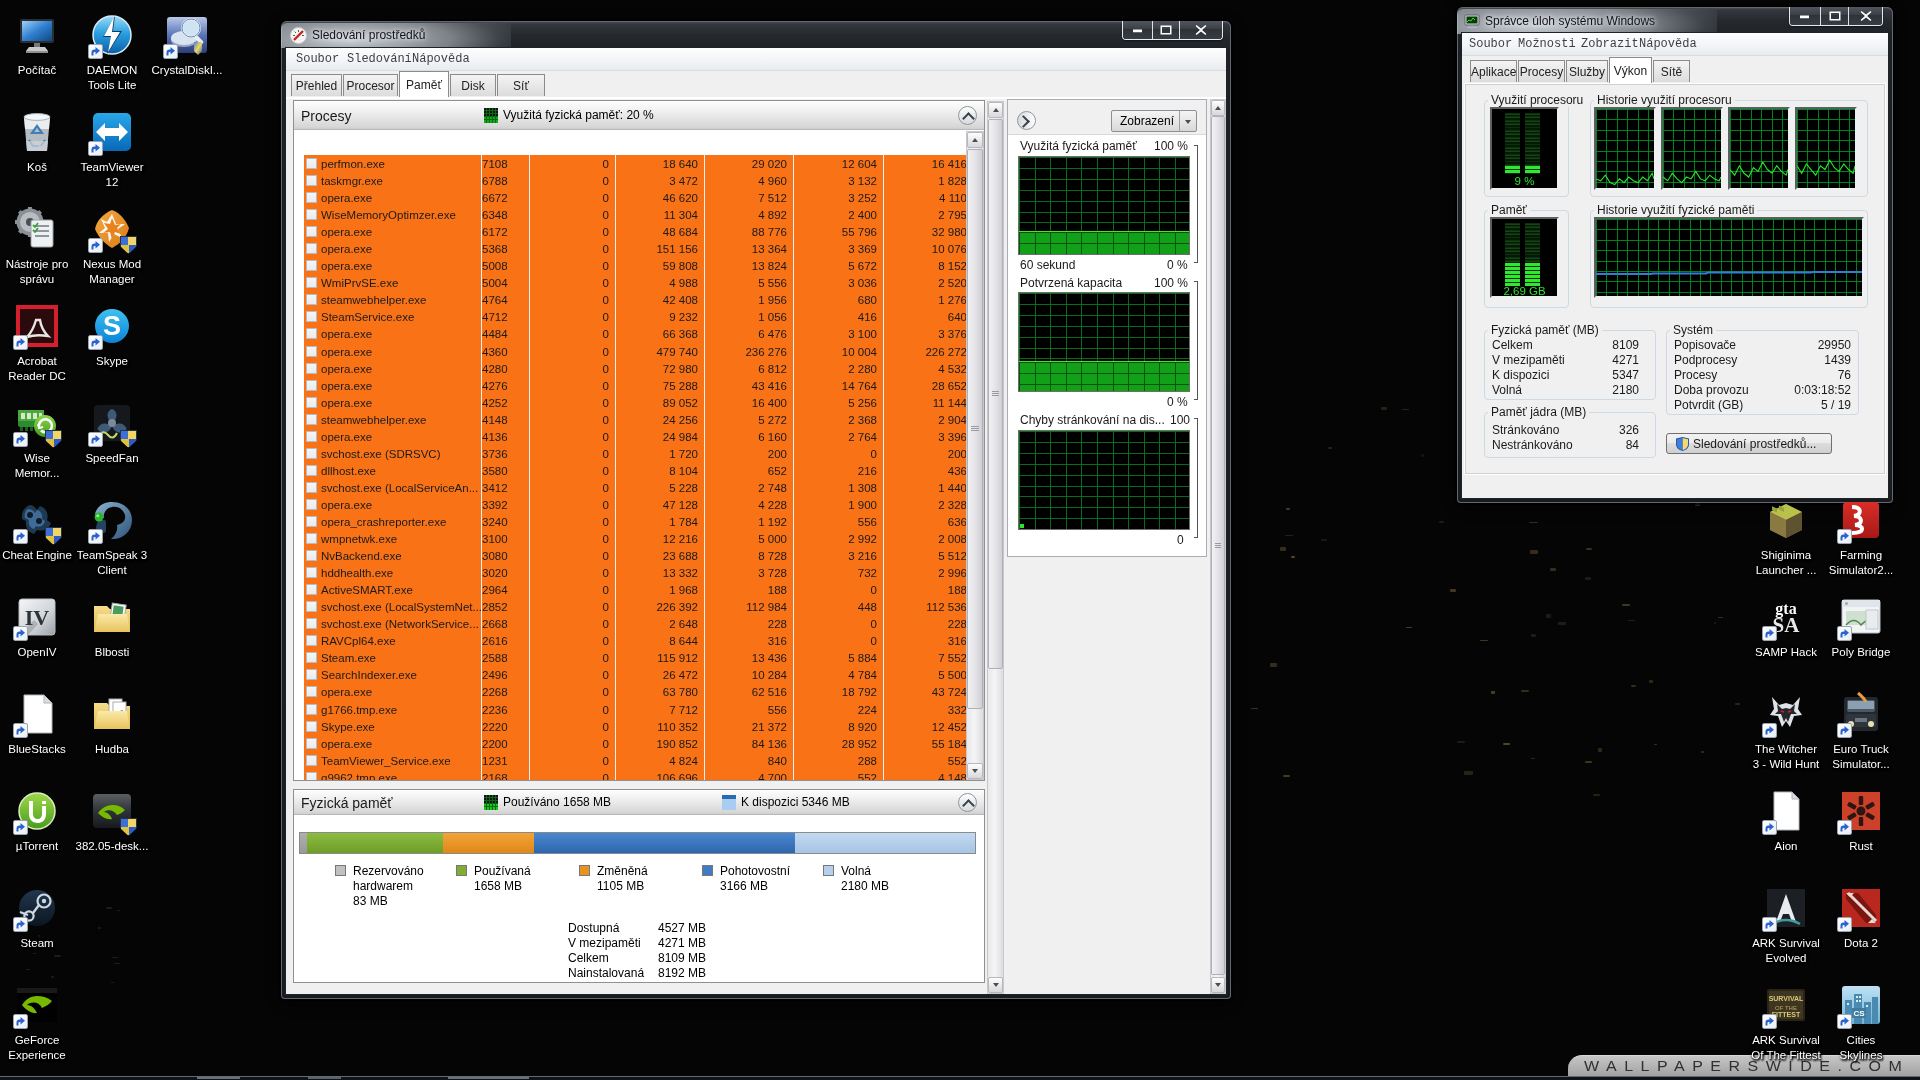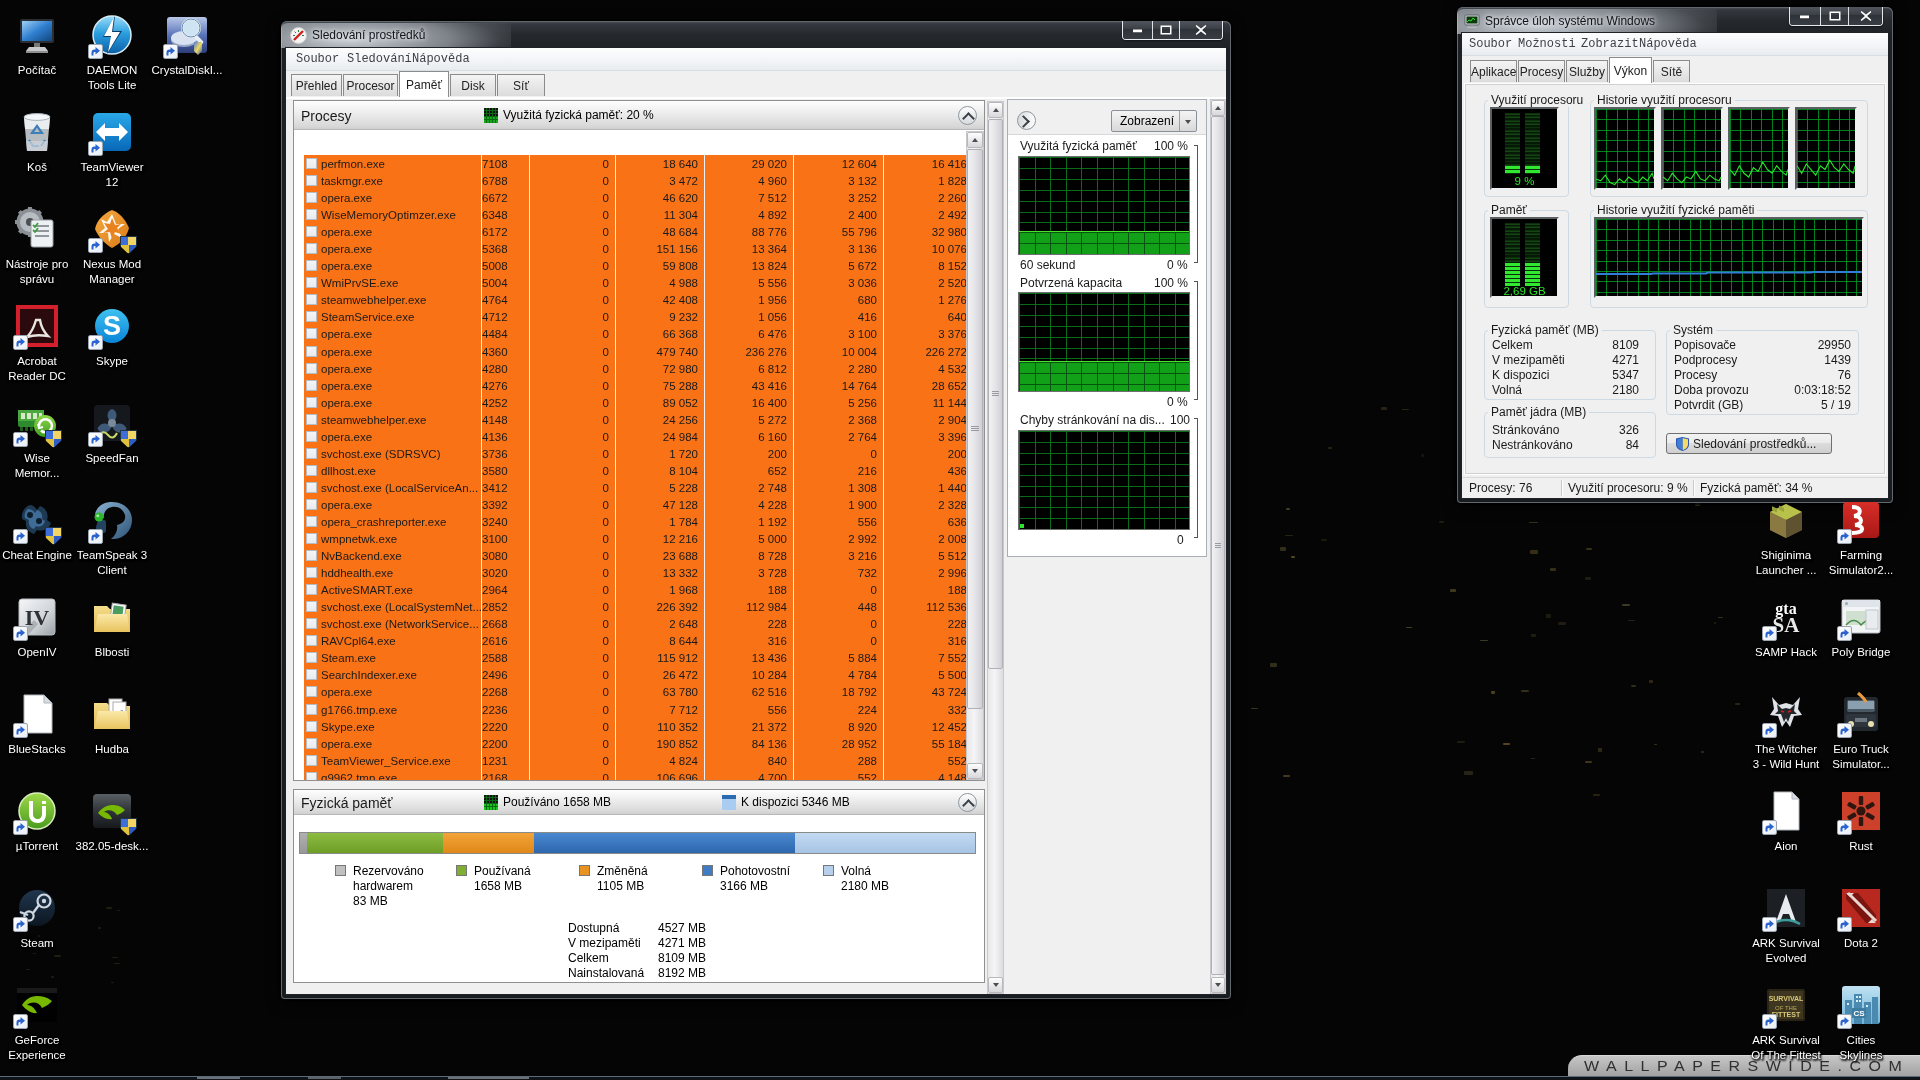--- a/index.html
+++ b/index.html
@@ -865,50 +865,50 @@
             <span class="num" style="left:582px;top:3px;width:81px">1 828</span>
           </div>
 <div class="row">
             <span class="cbx" style="left:2px"></span>
             <span class="abs" style="left:17px;top:3px">opera.exe</span>
             <span class="abs" style="left:178px;top:3px">6672</span>
             <span class="num" style="left:235px;top:3px;width:70px">0</span>
             <span class="num" style="left:320px;top:3px;width:74px">46 620</span>
             <span class="num" style="left:409px;top:3px;width:74px">7 512</span>
             <span class="num" style="left:495px;top:3px;width:78px">3 252</span>
-            <span class="num" style="left:582px;top:3px;width:81px">2 260</span>
+            <span class="num" style="left:582px;top:3px;width:81px">4 110</span>
           </div>
 <div class="row">
             <span class="cbx" style="left:2px"></span>
             <span class="abs" style="left:17px;top:3px">WiseMemoryOptimzer.exe</span>
             <span class="abs" style="left:178px;top:3px">6348</span>
             <span class="num" style="left:235px;top:3px;width:70px">0</span>
             <span class="num" style="left:320px;top:3px;width:74px">11 304</span>
             <span class="num" style="left:409px;top:3px;width:74px">4 892</span>
             <span class="num" style="left:495px;top:3px;width:78px">2 400</span>
-            <span class="num" style="left:582px;top:3px;width:81px">2 492</span>
+            <span class="num" style="left:582px;top:3px;width:81px">2 795</span>
           </div>
 <div class="row">
             <span class="cbx" style="left:2px"></span>
             <span class="abs" style="left:17px;top:3px">opera.exe</span>
             <span class="abs" style="left:178px;top:3px">6172</span>
             <span class="num" style="left:235px;top:3px;width:70px">0</span>
             <span class="num" style="left:320px;top:3px;width:74px">48 684</span>
             <span class="num" style="left:409px;top:3px;width:74px">88 776</span>
             <span class="num" style="left:495px;top:3px;width:78px">55 796</span>
             <span class="num" style="left:582px;top:3px;width:81px">32 980</span>
           </div>
 <div class="row">
             <span class="cbx" style="left:2px"></span>
             <span class="abs" style="left:17px;top:3px">opera.exe</span>
             <span class="abs" style="left:178px;top:3px">5368</span>
             <span class="num" style="left:235px;top:3px;width:70px">0</span>
             <span class="num" style="left:320px;top:3px;width:74px">151 156</span>
             <span class="num" style="left:409px;top:3px;width:74px">13 364</span>
-            <span class="num" style="left:495px;top:3px;width:78px">3 136</span>
+            <span class="num" style="left:495px;top:3px;width:78px">3 369</span>
             <span class="num" style="left:582px;top:3px;width:81px">10 076</span>
           </div>
 <div class="row">
             <span class="cbx" style="left:2px"></span>
             <span class="abs" style="left:17px;top:3px">opera.exe</span>
             <span class="abs" style="left:178px;top:3px">5008</span>
             <span class="num" style="left:235px;top:3px;width:70px">0</span>
             <span class="num" style="left:320px;top:3px;width:74px">59 808</span>
             <span class="num" style="left:409px;top:3px;width:74px">13 824</span>
             <span class="num" style="left:495px;top:3px;width:78px">5 672</span>
@@ -1469,27 +1469,20 @@
 <div class="kv" style="left:30px;top:390px;width:147px">Stránkováno<b>326</b></div>
 <div class="kv" style="left:30px;top:405px;width:147px">Nestránkováno<b>84</b></div>
 <div class="btn7" style="left:204px;top:400px;width:166px;height:21px">
       <svg class="abs" style="left:9px;top:3px" width="13" height="14" viewBox="0 0 13 14">
           <path d="M6.5 0 L13 1.5 L13 7 C13 11 10 13 6.5 14 C3 13 0 11 0 7 L0 1.5 Z" fill="#2456b0"></path>
           <path d="M6.5 1 L12 2.3 L12 7 C12 10.4 9.6 12.2 6.5 13 Z" fill="#f5d96b"></path>
           <path d="M1 2.3 L6.5 1 L6.5 13 C3.4 12.2 1 10.4 1 7 Z" fill="#3f7fd8"></path>
         </svg>
       <span class="abs" style="left:26px;top:3px">Sledování prostředků...</span>
       </div>
-<div class="statbar">
-        <div class="statsep" style="left:99px"></div>
-        <div class="statsep" style="left:231px"></div>
-      <span class="c" style="left:7px">Procesy: 76</span>
-        <span class="c" style="left:106px">Využití procesoru: 9 %</span>
-        <span class="c" style="left:238px">Fyzická paměť: 34 %</span>
-      </div>
 </div>
   </div>
 <div class="abs" style="left:1568px;top:1055px;width:352px;height:21px;border-radius:14px 0 0 0;background:linear-gradient(180deg,#c6c6c6,#a2a2a2);border-top:1px solid #d8d8d8">
   <div class="abs" style="left:16px;top:3px;font-size:16px;font-weight:normal;letter-spacing:7.5px;color:#303030;transform:scale(1.0,.88);transform-origin:0 0;white-space:nowrap">WALLPAPERSWIDE.COM</div>
 </div>
 <div class="abs" style="left:0;top:1076px;width:1920px;height:4px;background:#101418;border-top:1px solid #5c6b7a">
   <div class="abs" style="left:197px;top:0;width:43px;height:2px;background:#9aa2aa;opacity:.65"></div>
   <div class="abs" style="left:308px;top:0;width:33px;height:2px;background:#9aa2aa;opacity:.55"></div>
   <div class="abs" style="left:448px;top:0;width:81px;height:2px;background:#a6aeb6;opacity:.6"></div>
 </div>

